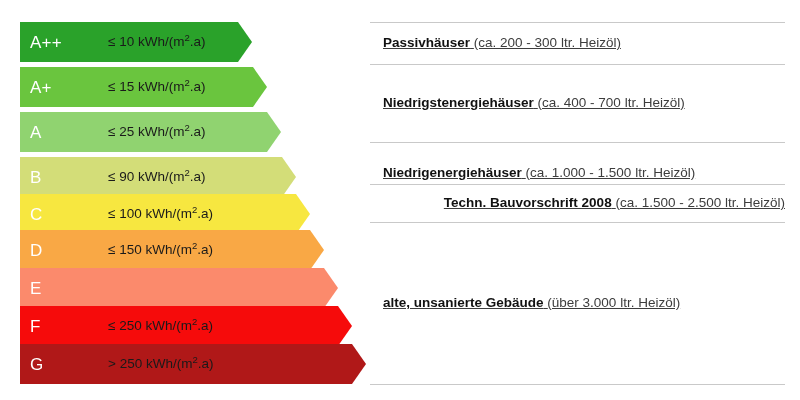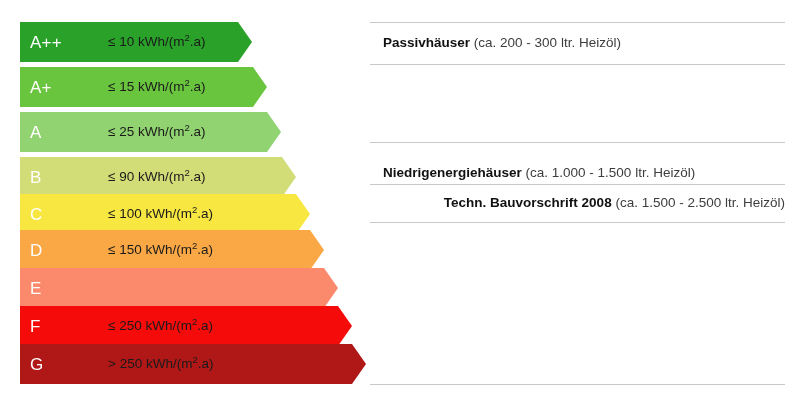--- a/index.html
+++ b/index.html
@@ -86,20 +86,21 @@
     align-items: center;
     box-sizing: border-box;
   }
 
   .legend-text {
     font-size: 13.5px;
     color: #3d3d3d;
     line-height: 1.25;
     padding-left: 13px;
     white-space: nowrap;
+    text-decoration: underline;
   }
 
   .legend-text b {
     color: #111111;
     font-weight: bold;
   }
 
   
   .rule {
     position: absolute;
@@ -149,25 +150,31 @@
       <div class="bar" style="top: 344px; width: 346px; background: rgb(176, 24, 24); clip-path: polygon(0px 0px, 95.954% 0px, 100% 50%, 95.954% 100%, 0px 100%);">
         <span class="bar-grade">G</span>
         <span class="bar-value"><span>&gt; 250 kWh/(m</span><sup>2</sup><span>.a)</span></span>
       </div>
     </div>
 
   <div id="legend">
       <div class="legend-row" style="top: 22px; height: 42px;">
         <div class="legend-text"><b>Passivhäuser</b> <span>(ca. 200 - 300 ltr. Heizöl)</span></div>
       </div>
+      <div class="legend-row" style="top: 64px; height: 78px;">
+        <div class="legend-text"><b>Niedrigstenergiehäuser</b> <span>(ca. 400 - 700 ltr. Heizöl)</span></div>
+      </div>
       <div class="legend-row" style="top: 152px; height: 42px;">
         <div class="legend-text"><b>Niedrigenergiehäuser</b> <span>(ca. 1.000 - 1.500 ltr. Heizöl)</span></div>
       </div>
       <div class="legend-row" style="top: 184px; height: 38px; justify-content: flex-end;">
         <div class="legend-text"><b>Techn. Bauvorschrift 2008</b> <span>(ca. 1.500 - 2.500 ltr. Heizöl)</span></div>
+      </div>
+      <div class="legend-row" style="top: 222px; height: 162px;">
+        <div class="legend-text"><b>alte, unsanierte Gebäude</b> <span>(über 3.000 ltr. Heizöl)</span></div>
       </div>
     </div>
 
 <div class="rule" style="top: 22px; background: rgb(201, 201, 201);"></div>
     <div class="rule" style="top: 64px; background: rgb(201, 201, 201);"></div>
     <div class="rule" style="top: 142px; background: rgb(201, 201, 201);"></div>
     <div class="rule" style="top: 184px; background: rgb(201, 201, 201);"></div>
     <div class="rule" style="top: 222px; background: rgb(201, 201, 201);"></div>
     <div class="rule" style="top: 384px; background: rgb(201, 201, 201);"></div>
   </div>

